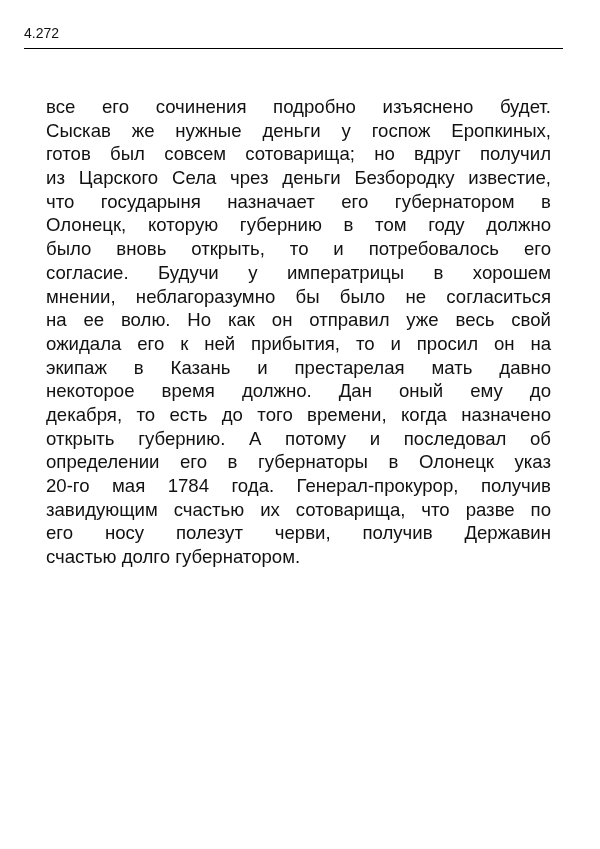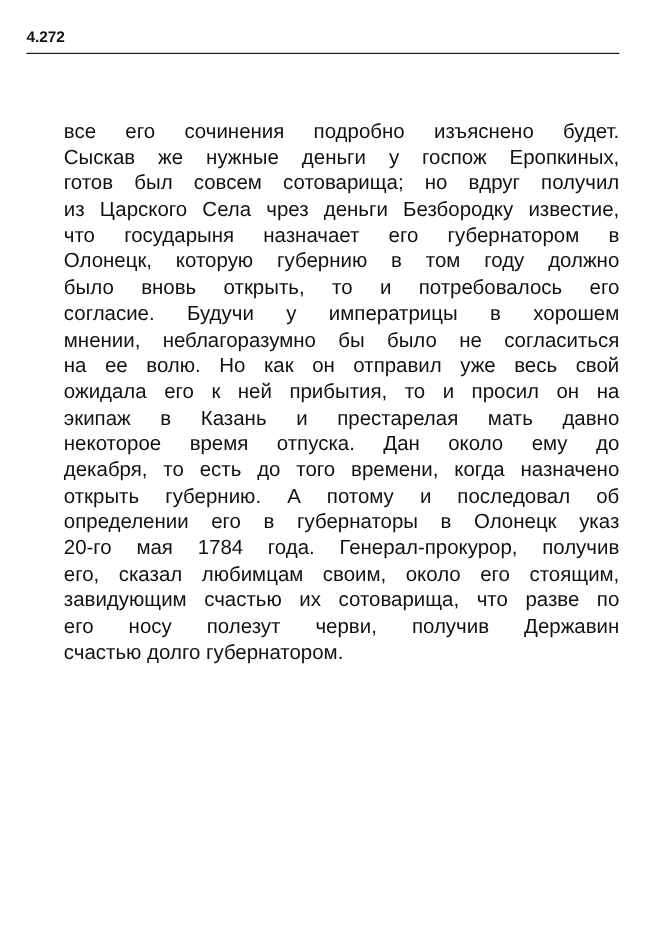--- a/index.html
+++ b/index.html
@@ -23,28 +23,27 @@
       height: 24px;
       border-bottom: 1.5px solid #000000;
     }
     .page-number {
       position: absolute;
       left: 0;
       top: 1px;
       font-size: 14px;
       line-height: 16px;
       color: #111111;
-      font-weight: bold;
     }
     .body-text {
       position: absolute;
       left: 42px;
       top: 91px;
       width: 505px;
-      margin: 16px;
+      margin: 4px;
     }
     .line {
       display: block;
       font-size: 18.6px;
       line-height: 23.7px;
       height: 23.7px;
       text-align: justify;
       text-align-last: justify;
       white-space: nowrap;
       overflow: visible;
@@ -66,22 +65,21 @@
   <span class="line">готов был совсем сотоварища; но вдруг получил</span>
   <span class="line">из Царского Села чрез деньги Безбородку известие,</span>
   <span class="line">что государыня назначает его губернатором в</span>
   <span class="line">Олонецк, которую губернию в том году должно</span>
   <span class="line">было вновь открыть, то и потребовалось его</span>
   <span class="line">согласие. Будучи у императрицы в хорошем</span>
   <span class="line">мнении, неблагоразумно бы было не согласиться</span>
   <span class="line">на ее волю. Но как он отправил уже весь свой</span>
   <span class="line">ожидала его к ней прибытия, то и просил он на</span>
   <span class="line">экипаж в Казань и престарелая мать давно</span>
-  <span class="line">некоторое время отпуска. Дан около ему до</span>
+  <span class="line">некоторое время должно. Дан оный ему до</span>
   <span class="line">декабря, то есть до того времени, когда назначено</span>
   <span class="line">открыть губернию. А потому и последовал об</span>
   <span class="line">определении его в губернаторы в Олонецк указ</span>
   <span class="line">20-го мая 1784 года. Генерал-прокурор, получив</span>
-  <span class="line">его, сказал любимцам своим, около его стоящим,</span>
   <span class="line">завидующим счастью их сотоварища, что разве по</span>
   <span class="line">его носу полезут черви, получив Державин</span>
   <span class="line last">счастью долго губернатором.</span>
 </div>
 
 </body></html>

